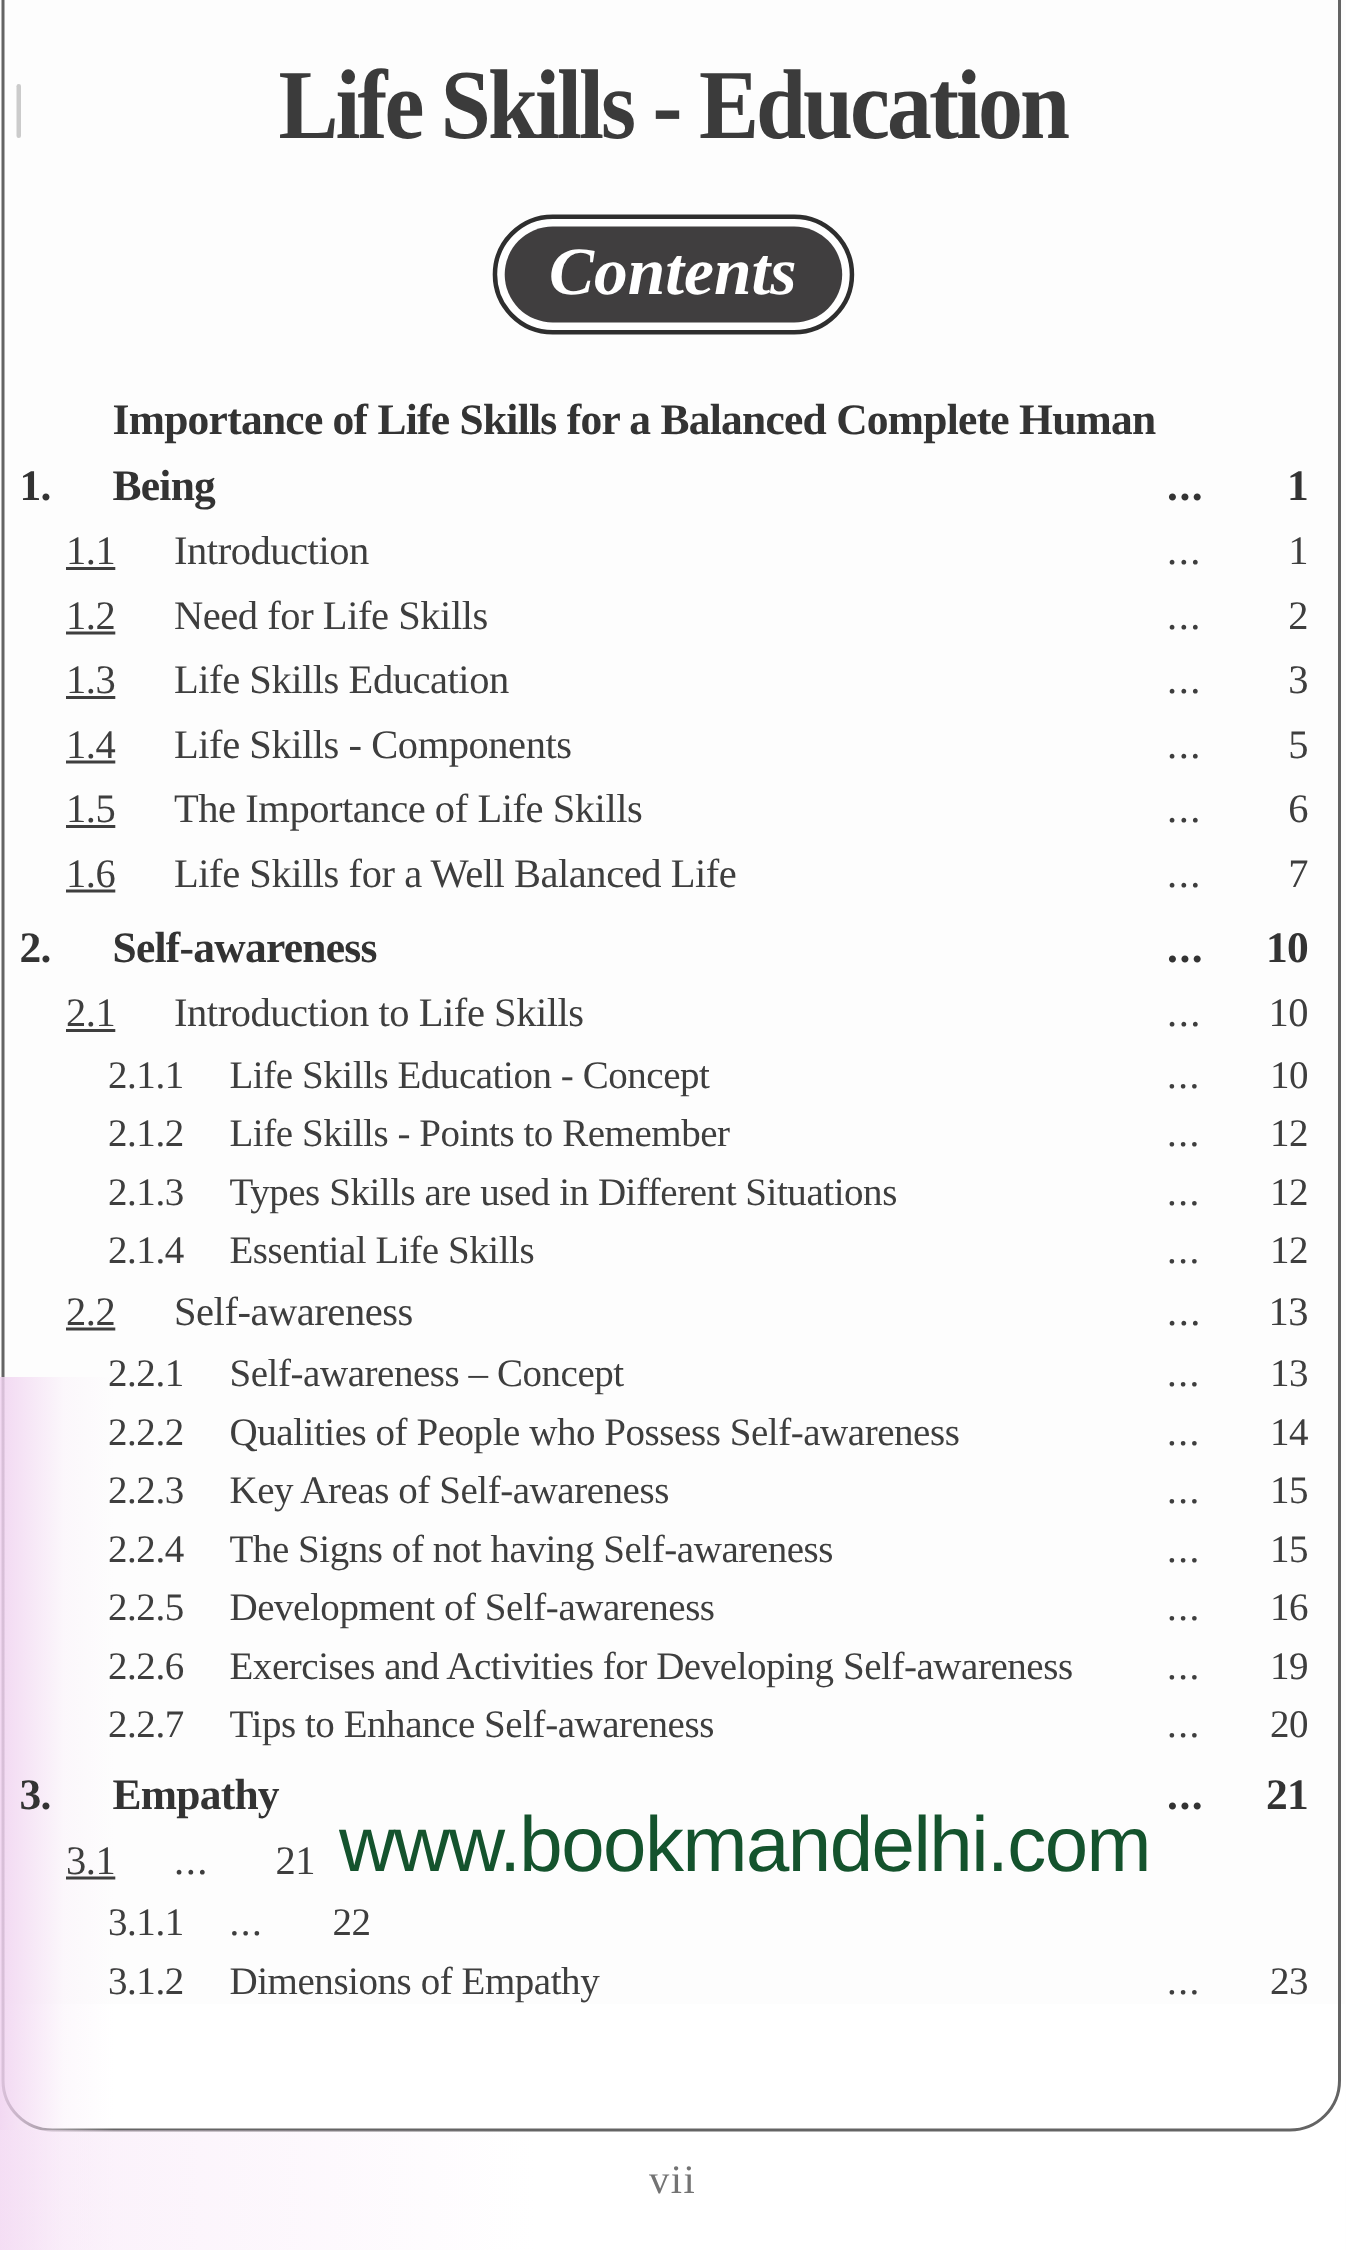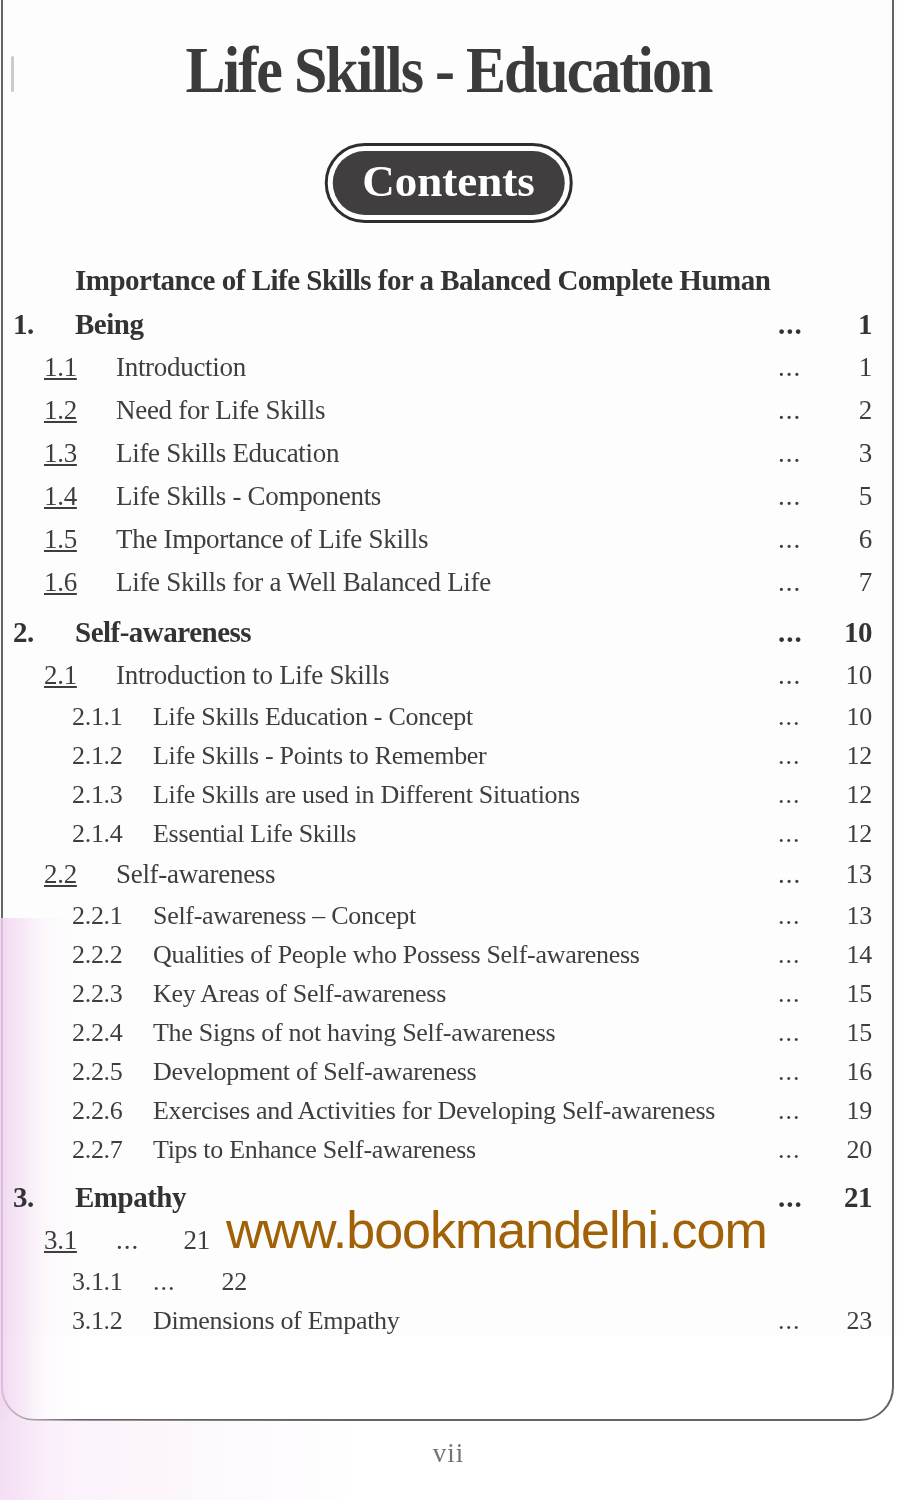--- a/index.html
+++ b/index.html
@@ -40,21 +40,21 @@
   }
   .badge{
     position:absolute;top:143px;left:50%;transform:translateX(-50%);
     border:3px solid #2e2e2e;border-radius:60px;padding:5px;background:#ffffff;
   }
   .badge-inner{
     background:#403e3f;border-radius:48px;height:64px;
     display:flex;align-items:center;justify-content:center;padding:0 30px;
   }
   .badge-text{
-    font-weight:bold;font-size:45px;color:#ffffff;
+    font-style:italic;font-weight:bold;font-size:45px;color:#ffffff;
     letter-spacing:0px;line-height:1;padding-bottom:4px;
   }
   .toc{
     position:absolute;top:252px;left:0;right:0;
     padding:0 25px 0 13px;
   }
   .row{
     display:flex;align-items:flex-end;
     color:#3e3e3e;letter-spacing:-0.3px;
   }
@@ -64,21 +64,21 @@
   .row .pg{flex:none;width:60px;text-align:right;}
   .lvl1{font-weight:bold;font-size:29px;line-height:44px;color:#333333;margin-top:6px;letter-spacing:-0.5px;}
   .lvl1 .num{width:62px;}
   .lvl2{font-size:27px;line-height:43px;}
   .lvl2 .num{margin-left:31px;width:72px;text-decoration:underline;}
   .lvl3{font-size:26px;line-height:39px;}
   .lvl3 .num{margin-left:59px;width:81px;}
   .watermark{
     position:absolute;top:1200px;left:226px;
     font-family:"Liberation Sans", sans-serif;
-    font-size:52px;color:#a16207;letter-spacing:-1px;white-space:nowrap;
+    font-size:52px;color:#14532d;letter-spacing:-1px;white-space:nowrap;
   }
   .folio{
     position:absolute;top:1438px;left:0;width:100%;
     text-align:center;font-size:27px;color:#737373;letter-spacing:1px;
   }
 </style>
 </head>
 <body>
 
 <div class="page">
@@ -158,21 +158,21 @@
     <span class="pg">10</span>
   </div>
       <div class="row lvl3">
     <span class="num">2.1.2</span>
     <span class="ttl">Life Skills - Points to Remember</span>
     <span class="dots">...</span>
     <span class="pg">12</span>
   </div>
       <div class="row lvl3">
     <span class="num">2.1.3</span>
-    <span class="ttl">Life Skills are used in Different Situations</span>
+    <span class="ttl">Types Skills are used in Different Situations</span>
     <span class="dots">...</span>
     <span class="pg">12</span>
   </div>
       <div class="row lvl3">
     <span class="num">2.1.4</span>
     <span class="ttl">Essential Life Skills</span>
     <span class="dots">...</span>
     <span class="pg">12</span>
   </div>
       <div class="row lvl2">

